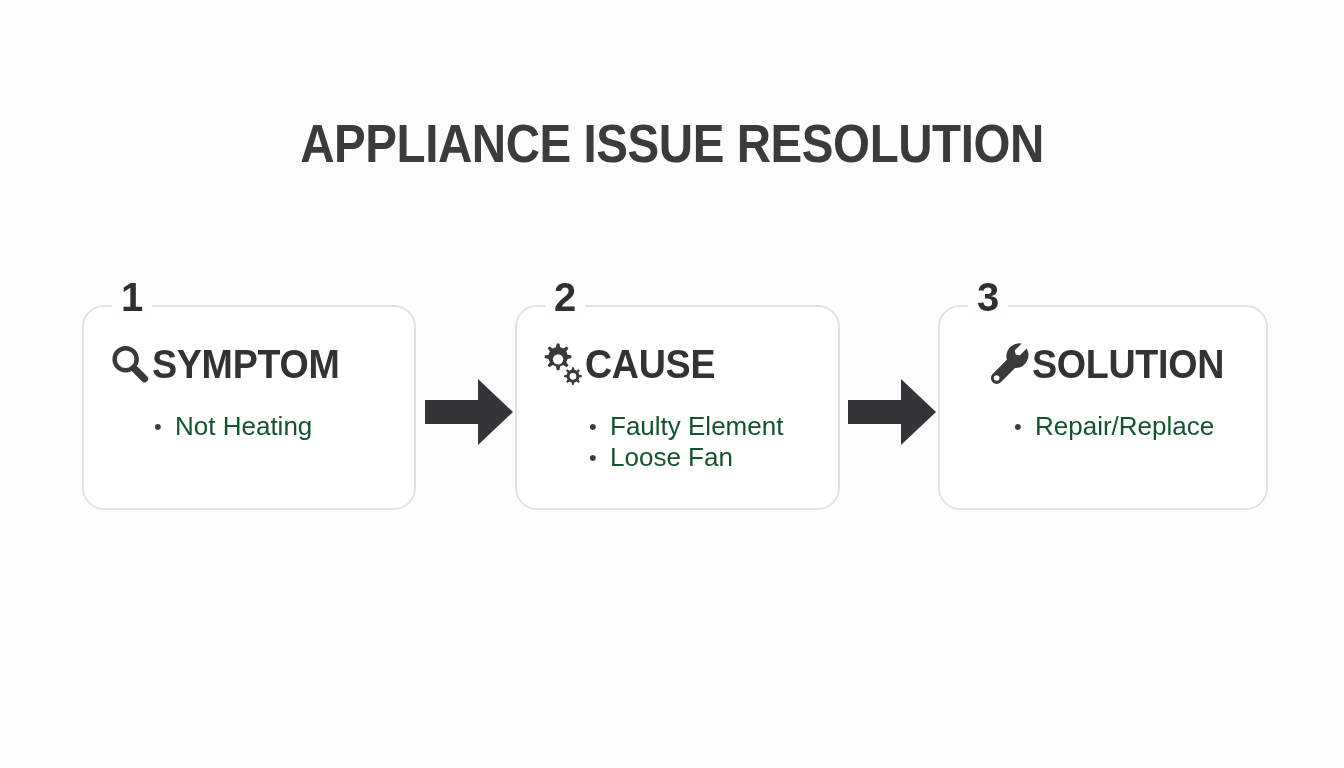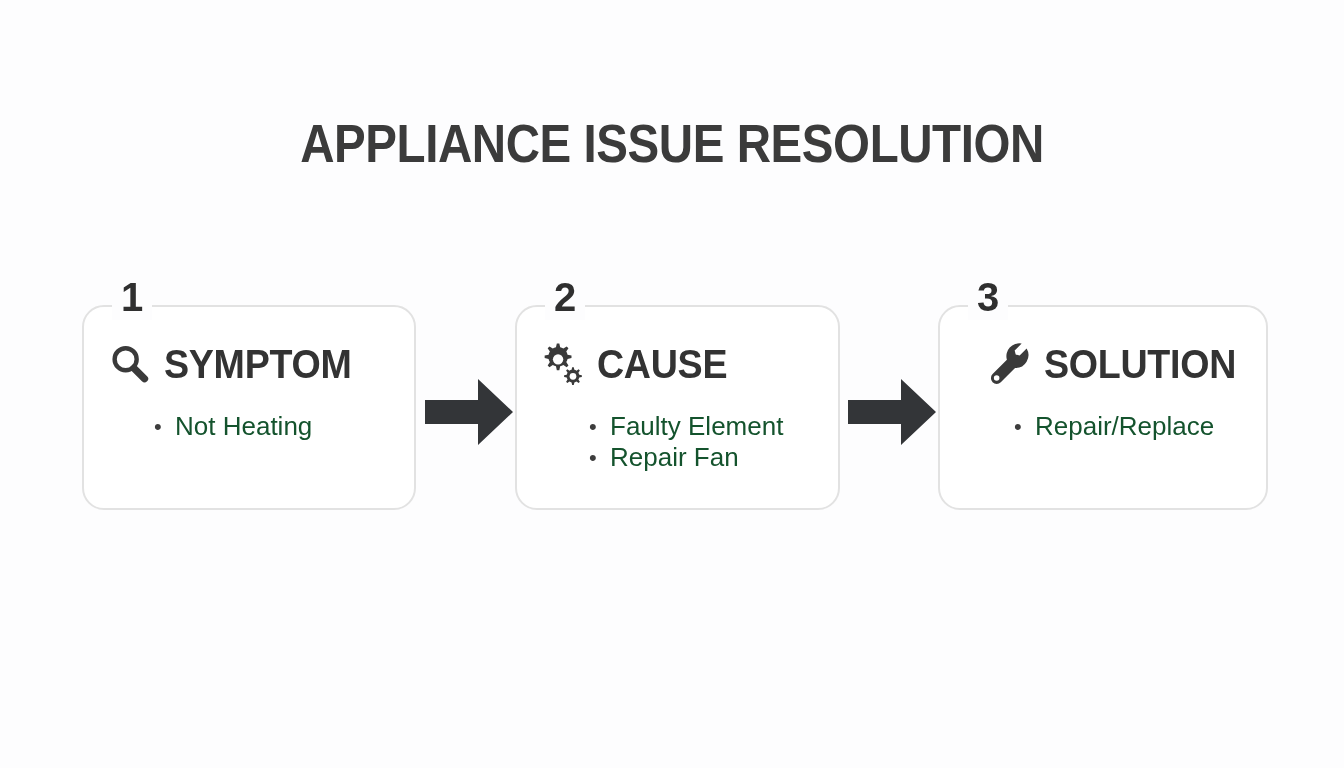--- a/index.html
+++ b/index.html
@@ -76,21 +76,21 @@
     text-align: center;
   }
 
   .card-head {
     position: absolute;
     top: 34px;
     left: 22px;
     right: 10px;
     display: flex;
     align-items: center;
-    gap: 12px;
+    gap: 0;
   }
   .card.c3 .card-head { left: 46px; }
 
   .icon {
     flex: 0 0 auto;
     width: 46px;
     height: 46px;
     display: block;
     color: #3a3a3a;
   }
@@ -191,21 +191,21 @@
               <circle cx="19.9" cy="19.1" r="5.4" fill="#ffffff"></circle>
               <path d="M34.6 27.4 l1.7 0 0.6 2.7 a8.4 8.4 0 0 1 2.2 0.9 l2.3-1.5 1.2 1.2 -1.5 2.3 a8.4 8.4 0 0 1 0.9 2.2 l2.7 0.6 0 1.7 -2.7 0.6 a8.4 8.4 0 0 1 -0.9 2.2 l1.5 2.3 -1.2 1.2 -2.3-1.5 a8.4 8.4 0 0 1 -2.2 0.9 l-0.6 2.7 -1.7 0 -0.6-2.7 a8.4 8.4 0 0 1 -2.2 -0.9 l-2.3 1.5 -1.2-1.2 1.5-2.3 a8.4 8.4 0 0 1 -0.9 -2.2 l-2.7-0.6 0-1.7 2.7-0.6 a8.4 8.4 0 0 1 0.9 -2.2 l-1.5-2.3 1.2-1.2 2.3 1.5 a8.4 8.4 0 0 1 2.2 -0.9 Z"></path>
               <circle cx="35.45" cy="36.9" r="3.5" fill="#ffffff"></circle>
             </g>
           </svg>
         </span>
         <span class="card-title">CAUSE</span>
       </div>
       <ul class="bullets">
         <li>Faulty Element</li>
-        <li>Repair Fan</li>
+        <li>Loose Fan</li>
       </ul>
     </div>
 
     <div class="arrow a2">
       <svg viewBox="0 0 88 70" xmlns="http://www.w3.org/2000/svg">
         <path d="M0 23 H53 V2 L88 35 L53 68 V47 H0 Z" fill="currentColor"></path>
       </svg>
     </div>
 
     <div class="card c3">

